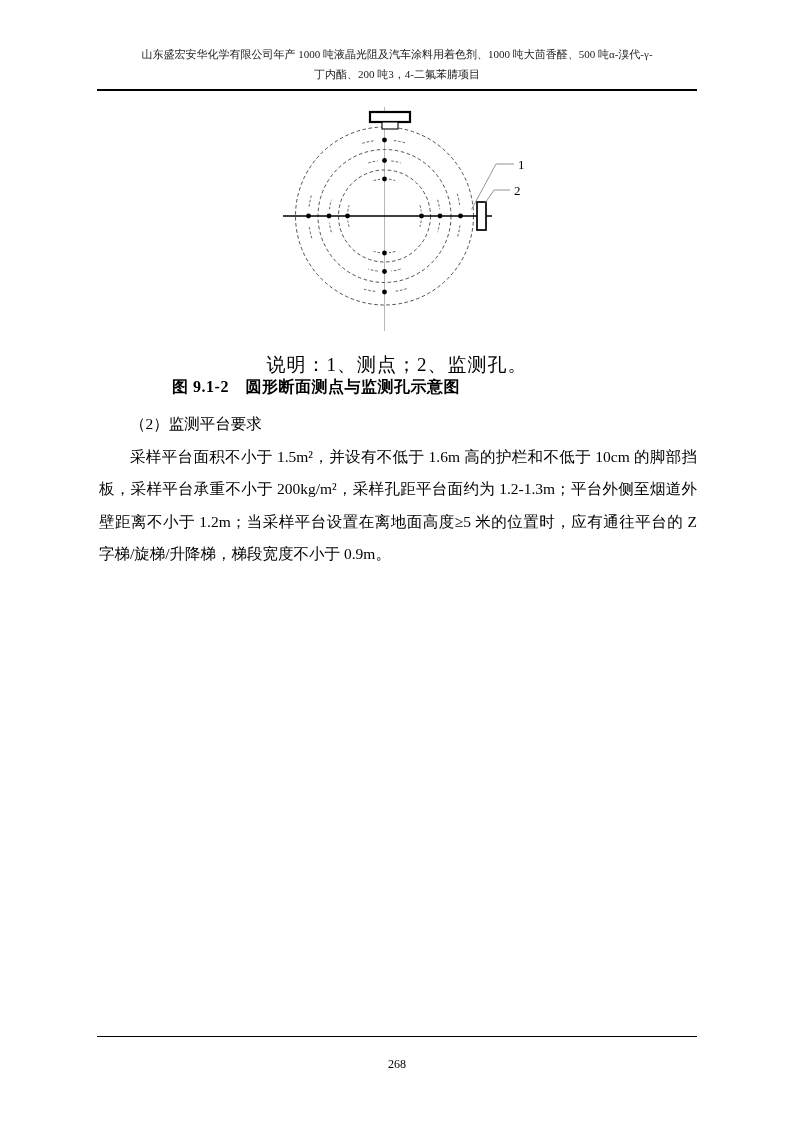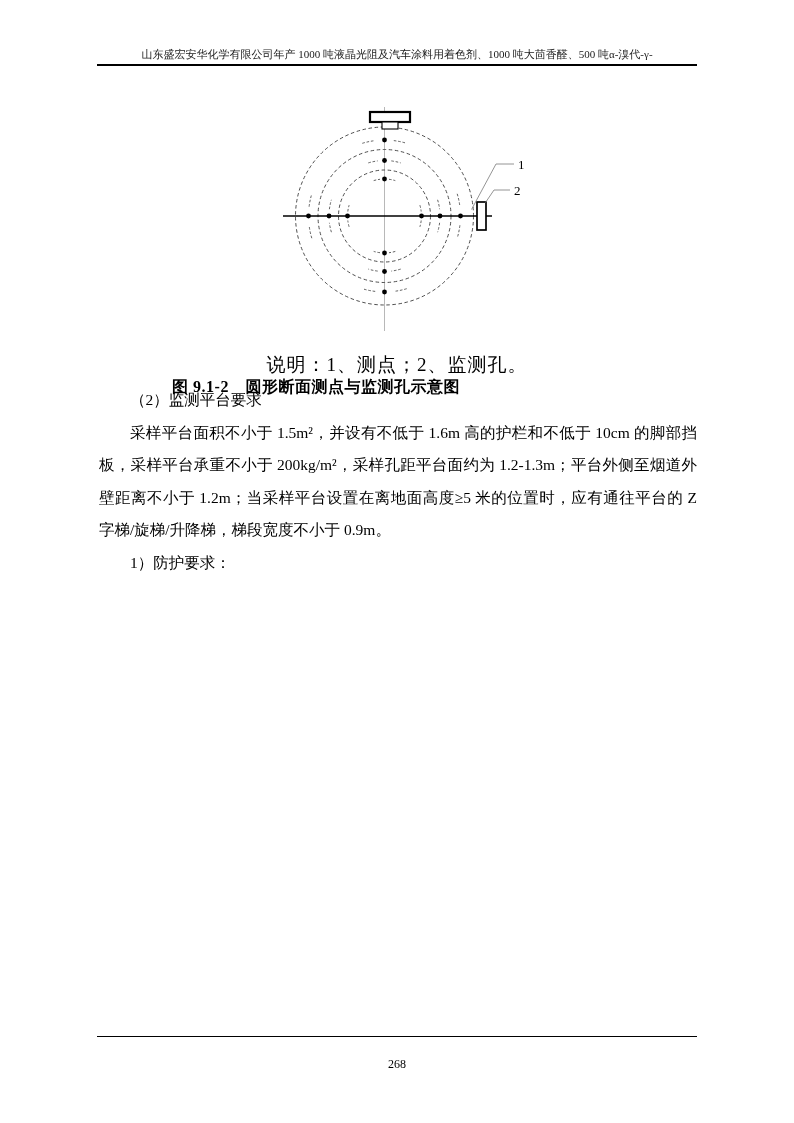--- a/index.html
+++ b/index.html
@@ -5,21 +5,21 @@
   * { margin:0; padding:0; box-sizing:border-box; }
   html,body { width:794px; height:1123px; }
   body {
     position:relative; background:#fff; color:#000;
     font-family:"Liberation Serif","DejaVu Serif",serif;
     overflow:hidden;
   }
   .header {
     position:absolute; left:97px; top:44px; width:600px;
     text-align:center; font-size:11px; line-height:20px;
-    border-bottom:2px solid #000; color:#1a1a1a;
+    border-bottom:2px solid #000; padding-bottom:5px; color:#1a1a1a;
   }
   .diagram-wrap { position:absolute; left:270px; top:103px; width:270px; height:248px; }
   .diagram-wrap svg { width:100%; height:100%; display:block; }
 
   .ring  { fill:none; stroke:#3a3a3a; stroke-width:0.9; stroke-dasharray:3.5 2.6; }
   .flank { fill:none; stroke:#3a3a3a; stroke-width:0.8; stroke-dasharray:2.6 1.8; }
   .dot   { fill:#000; }
   .vaxis { stroke:#9a9a9a; stroke-width:0.7; }
   .haxis { stroke:#000; stroke-width:1.3; }
   .hole-rect-thick { fill:#fff; stroke:#000; stroke-width:2.2; }
@@ -30,35 +30,36 @@
 
   .legend-line {
     position:absolute; left:0; top:352px; width:794px;
     text-align:center; font-size:19px; letter-spacing:1px;
   }
   .figure-title {
     position:absolute; left:0; top:377px; width:632px;
     text-align:center; font-size:16px; font-weight:bold; letter-spacing:0.5px;
   }
   .body-text {
-    position:absolute; left:99px; top:384px; width:598px;
+    position:absolute; left:99px; top:408px; width:598px;
     font-size:15.5px; line-height:32.5px; text-align:justify;
   }
   .body-text p { text-indent:2em; margin:0; }
   .footer {
     position:absolute; left:97px; top:1036px; width:600px;
     border-top:1.5px solid #000; text-align:center;
     font-size:12px; padding-top:20px;
   }
 </style>
 </head>
 <body>
 
 <div class="header">
   <div>山东盛宏安华化学有限公司年产 1000 吨液晶光阻及汽车涂料用着色剂、1000 吨大茴香醛、500 吨α-溴代-γ-</div>
+  <div>丁内酯、200 吨3，4-二氟苯腈项目</div>
 </div>
 
 <div class="diagram-wrap">
   <svg id="diagram-svg" viewBox="0 0 270 248">
     <line class="vaxis" x1="114.5" y1="4" x2="114.5" y2="228"></line>
     <g id="gen-circles">
         <circle cx="114.5" cy="113" r="46" class="ring"></circle>
         <circle cx="114.5" cy="113" r="66.5" class="ring"></circle>
         <circle cx="114.5" cy="113" r="89" class="ring"></circle>
         <path d="M151.2,117.5 A37,37 0 0 1 149.9,123.8" class="flank"></path>
@@ -112,18 +113,17 @@
     </g>
   </svg>
 </div>
 
 <div class="legend-line">说明：1、测点；2、监测孔。</div>
 <div class="figure-title">图 9.1-2　圆形断面测点与监测孔示意图</div>
 
 <div class="body-text">
   <p>（2）监测平台要求</p>
   <p>采样平台面积不小于 1.5m²，并设有不低于 1.6m 高的护栏和不低于 10cm 的脚部挡板，采样平台承重不小于 200kg/m²，采样孔距平台面约为 1.2-1.3m；平台外侧至烟道外壁距离不小于 1.2m；当采样平台设置在离地面高度≥5 米的位置时，应有通往平台的 Z 字梯/旋梯/升降梯，梯段宽度不小于 0.9m。</p>
-  <p>1）防护要求：</p>
 </div>
 
 <div class="footer">
   <span>268</span>
 </div>
 
 </body></html>

